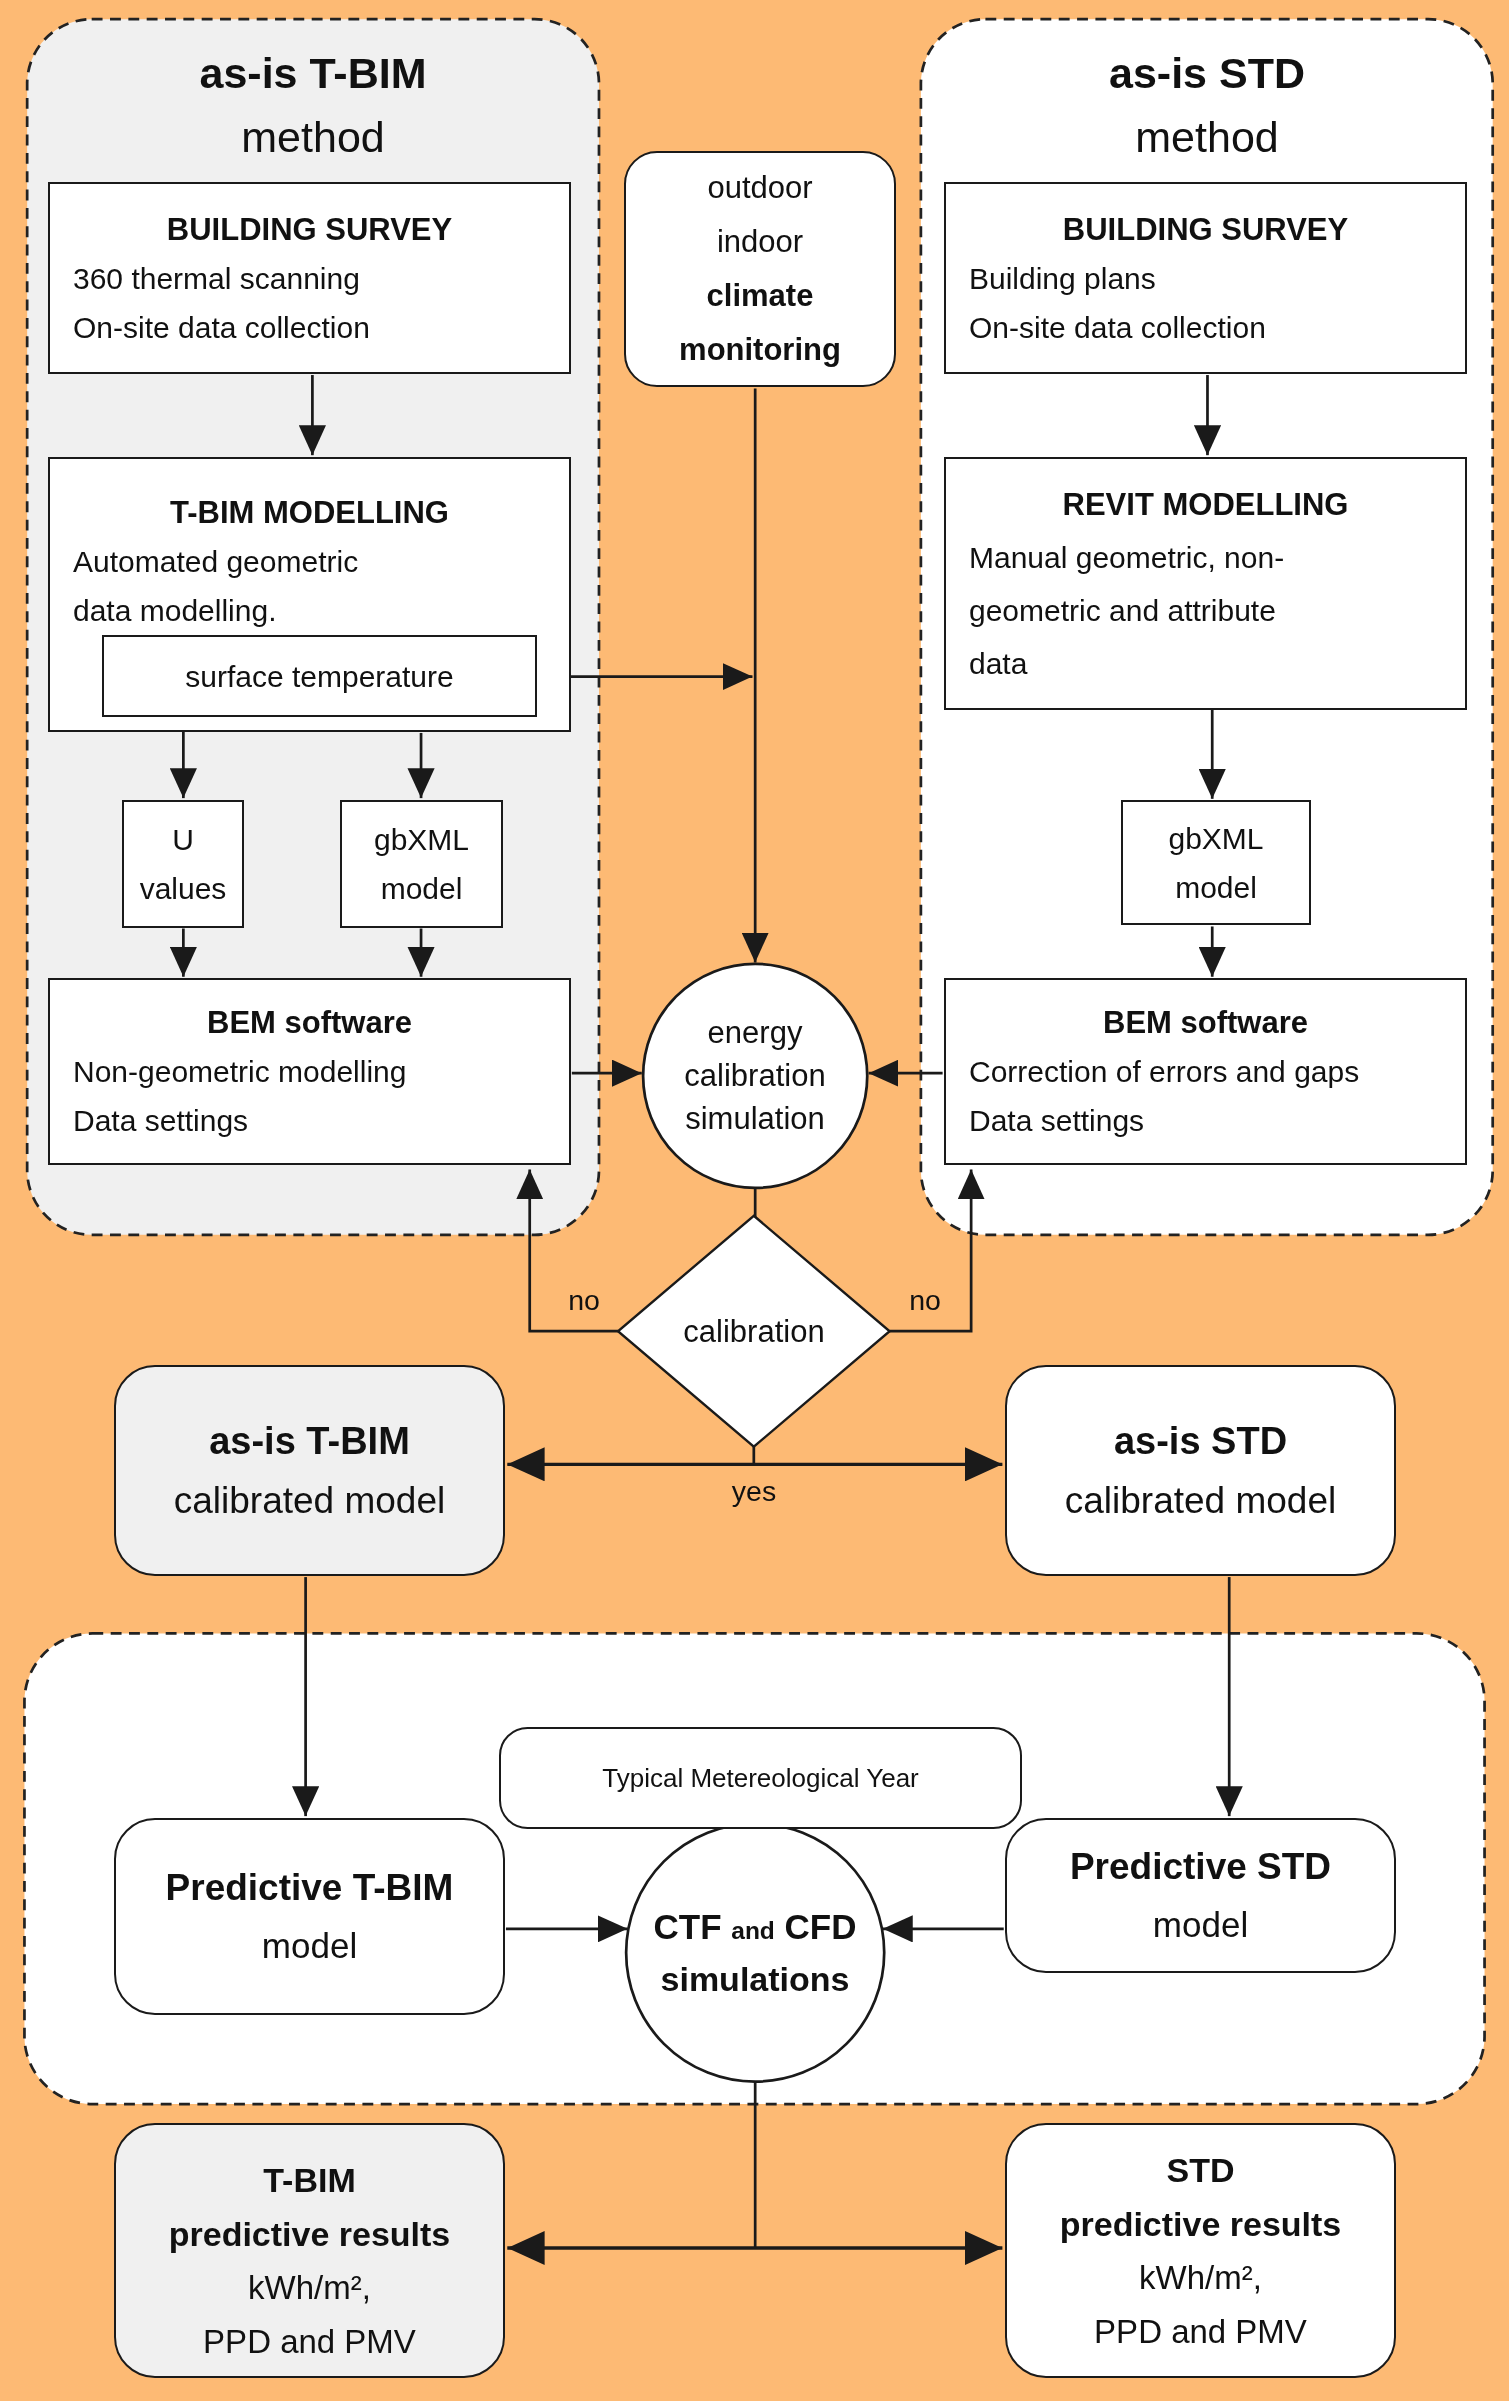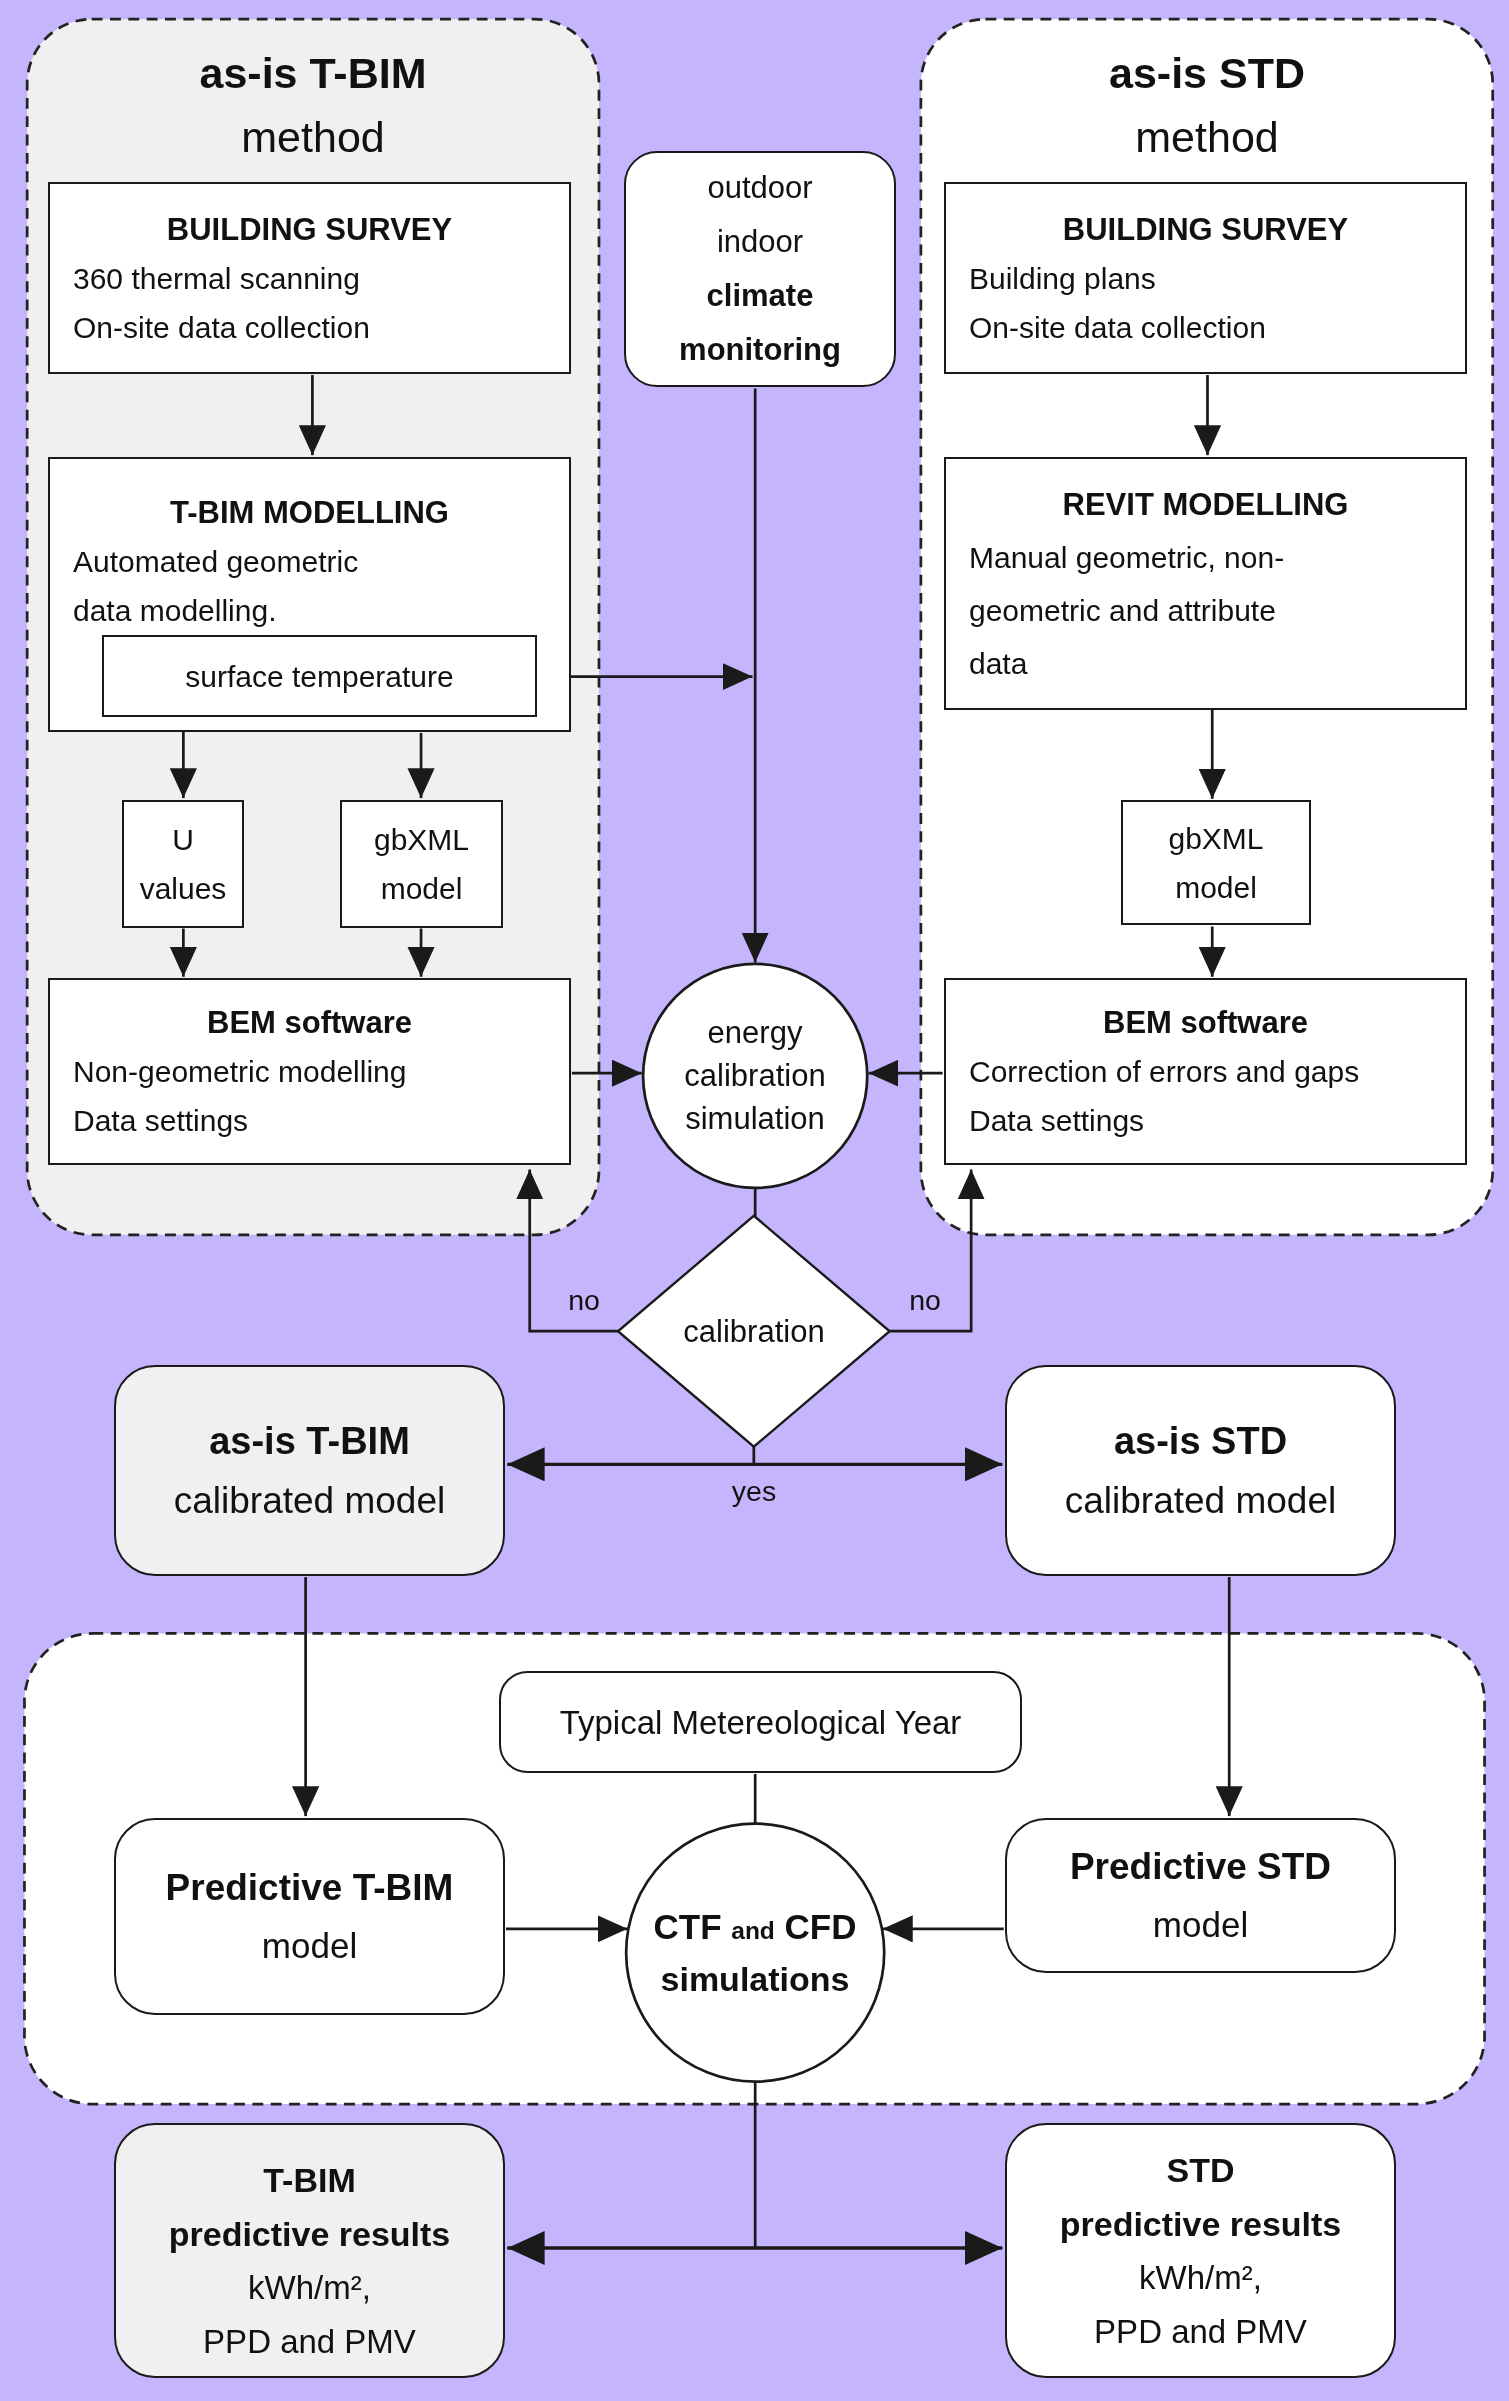--- a/index.html
+++ b/index.html
@@ -1,17 +1,17 @@
 <!DOCTYPE html>
 <html style="font-size:11px"><head>
 <meta charset="utf-8">
 <style>
   html,body { margin:0; padding:0; background:#ffffff; }
   #canvas {
-    position:relative; width:1509px; height:2401px; background:#c4b5fd;
+    position:relative; width:1509px; height:2401px; background:#fdba74;
     font-family:"Liberation Sans", sans-serif; color:#111;
   }
   #connectors { position:absolute; left:0; top:0; width:1509px; height:2401px; }
   .box {
     position:absolute; box-sizing:border-box;
     border:2.7px solid #1a1a1a; background:#ffffff;
     display:flex; flex-direction:column; justify-content:center;
     font-size:30px; line-height:49px;
   }
   .box .title { font-weight:bold; text-align:center; font-size:31px; }
@@ -158,21 +158,21 @@
 
   <div class="box rounded gray" style="left:114px; top:1365px; width:391px; height:211px; line-height:60px;">
     <div class="cline bold" style="font-size:38px;">as-is T-BIM</div>
     <div class="cline" style="font-size:37px;">calibrated model</div>
   </div>
   <div class="box rounded" style="left:1005px; top:1365px; width:391px; height:211px; line-height:60px;">
     <div class="cline bold" style="font-size:38px;">as-is STD</div>
     <div class="cline" style="font-size:37px;">calibrated model</div>
   </div>
 
-  <div class="box rounded" style="left:499px; top:1671px; width:523px; height:102px; border-radius:28.5px; font-size:33px;align-items:center;">
+  <div class="box rounded" style="left:499px; top:1727px; width:523px; height:102px; border-radius:28.5px; font-size:26px;align-items:center;">
     <div class="cline">Typical Metereological Year</div>
   </div>
 
   <div class="box rounded" style="left:114px; top:1818px; width:391px; height:197px; line-height:58px;">
     <div class="cline bold" style="font-size:37px;">Predictive T-BIM</div>
     <div class="cline" style="font-size:35px;">model</div>
   </div>
   <div class="box rounded" style="left:1005px; top:1818px; width:391px; height:155px; line-height:58px;">
     <div class="cline bold" style="font-size:37px;">Predictive STD</div>
     <div class="cline" style="font-size:35px;">model</div>

